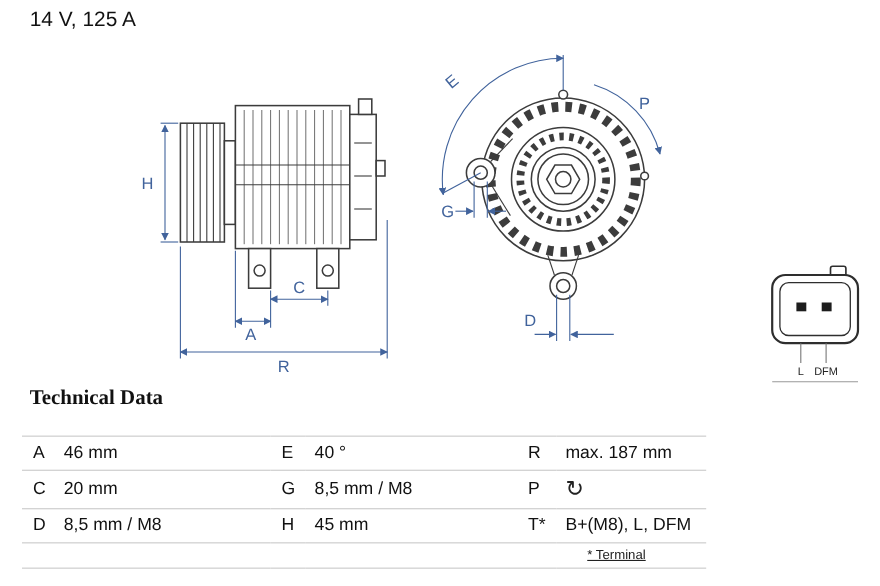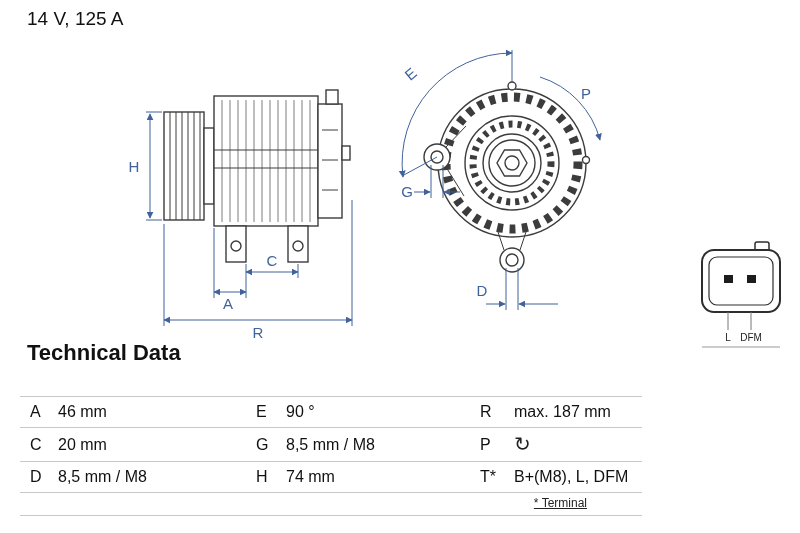--- a/index.html
+++ b/index.html
@@ -1,20 +1,20 @@
 <!DOCTYPE html>
 <html><head>
 <meta charset="utf-8">
 <style>
   html,body{margin:0;padding:0;background:#fff;}
   body{width:800px;height:533px;font-family:"Liberation Sans",sans-serif;color:#111;}
   .page{position:relative;width:800px;height:518px;overflow:hidden;background:#fff;}
   .rating{position:absolute;left:27px;top:8px;font-size:19px;}
   .drawing{position:absolute;left:0;top:0;}
-  .section-title{position:absolute;left:27px;top:340px;font-size:22px;font-weight:bold;}
+  .section-title{position:absolute;left:27px;top:351px;font-size:19px;font-weight:bold;font-family:Liberation Serif, serif;}
   .tech-table{position:absolute;left:20px;top:396px;width:622px;border-collapse:collapse;font-size:16px;}
   .tech-table td{padding:6px 8px;border-top:1px solid #c9c9c9;vertical-align:middle;}
   .tech-table td.k{padding-left:10px;}
   .tech-table tr.foot td{border-top:1px solid #c9c9c9;border-bottom:1px solid #c9c9c9;
       font-size:12px;text-align:right;padding:3px 55px 5px 8px;color:#222;text-decoration:underline;}
   .rot-icon{font-family:"DejaVu Sans",sans-serif;font-size:20px;line-height:1;color:#222;display:inline-block;}
   
   .ol{fill:#fff;stroke:#3c3c3c;stroke-width:1.4;}
   .nofill{fill:none;stroke:#3c3c3c;stroke-width:1.4;}
   .tl{stroke:#3c3c3c;stroke-width:1;fill:none;}
@@ -191,39 +191,39 @@
       <col style="width:32px">
         <col style="width:192px">
       <col style="width:36px">
         <col style="width:136px">
     </colgroup>
     <tbody>
       <tr>
         <td class="k">A</td>
         <td class="v">46 mm</td>
         <td class="k">E</td>
-        <td class="v">90 °</td>
+        <td class="v">40 °</td>
         <td class="k">R</td>
         <td class="v">max. 187 mm</td>
       </tr>
       <tr>
         <td class="k">C</td>
         <td class="v">20 mm</td>
         <td class="k">G</td>
         <td class="v">8,5 mm / M8</td>
         <td class="k">P</td>
         <td class="v">
           <span class="rot-icon">↻</span>
         </td>
       </tr>
       <tr>
         <td class="k">D</td>
         <td class="v">8,5 mm / M8</td>
         <td class="k">H</td>
-        <td class="v">74 mm</td>
+        <td class="v">45 mm</td>
         <td class="k">T*</td>
         <td class="v">B+(M8), L, DFM</td>
       </tr>
       <tr class="foot">
         <td colspan="6">* Terminal</td>
       </tr>
     </tbody>
   </table>
 
 </div>

